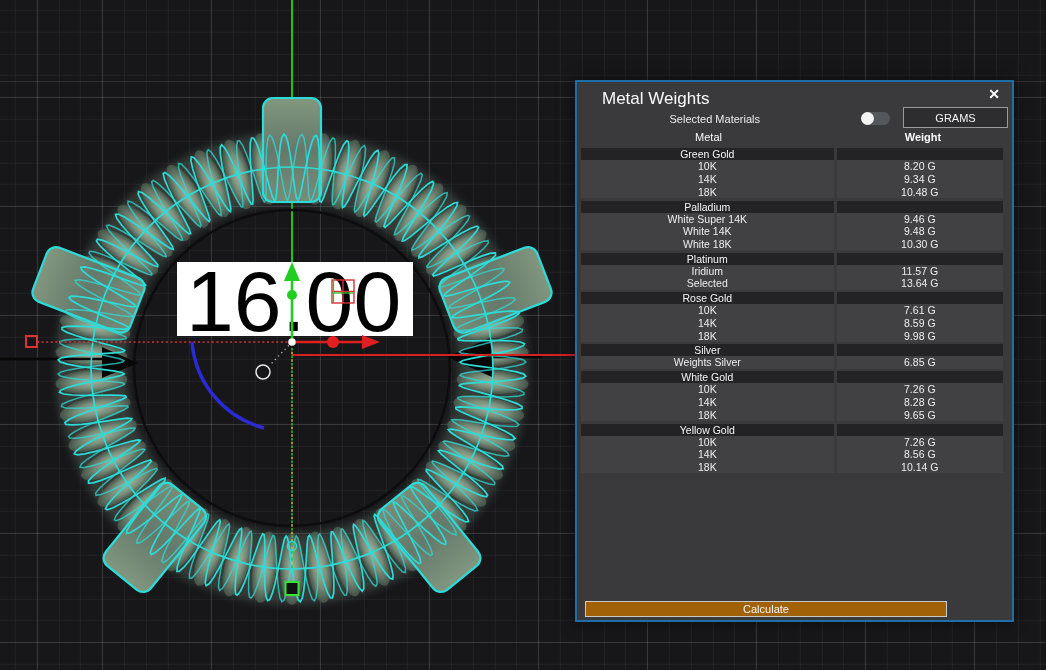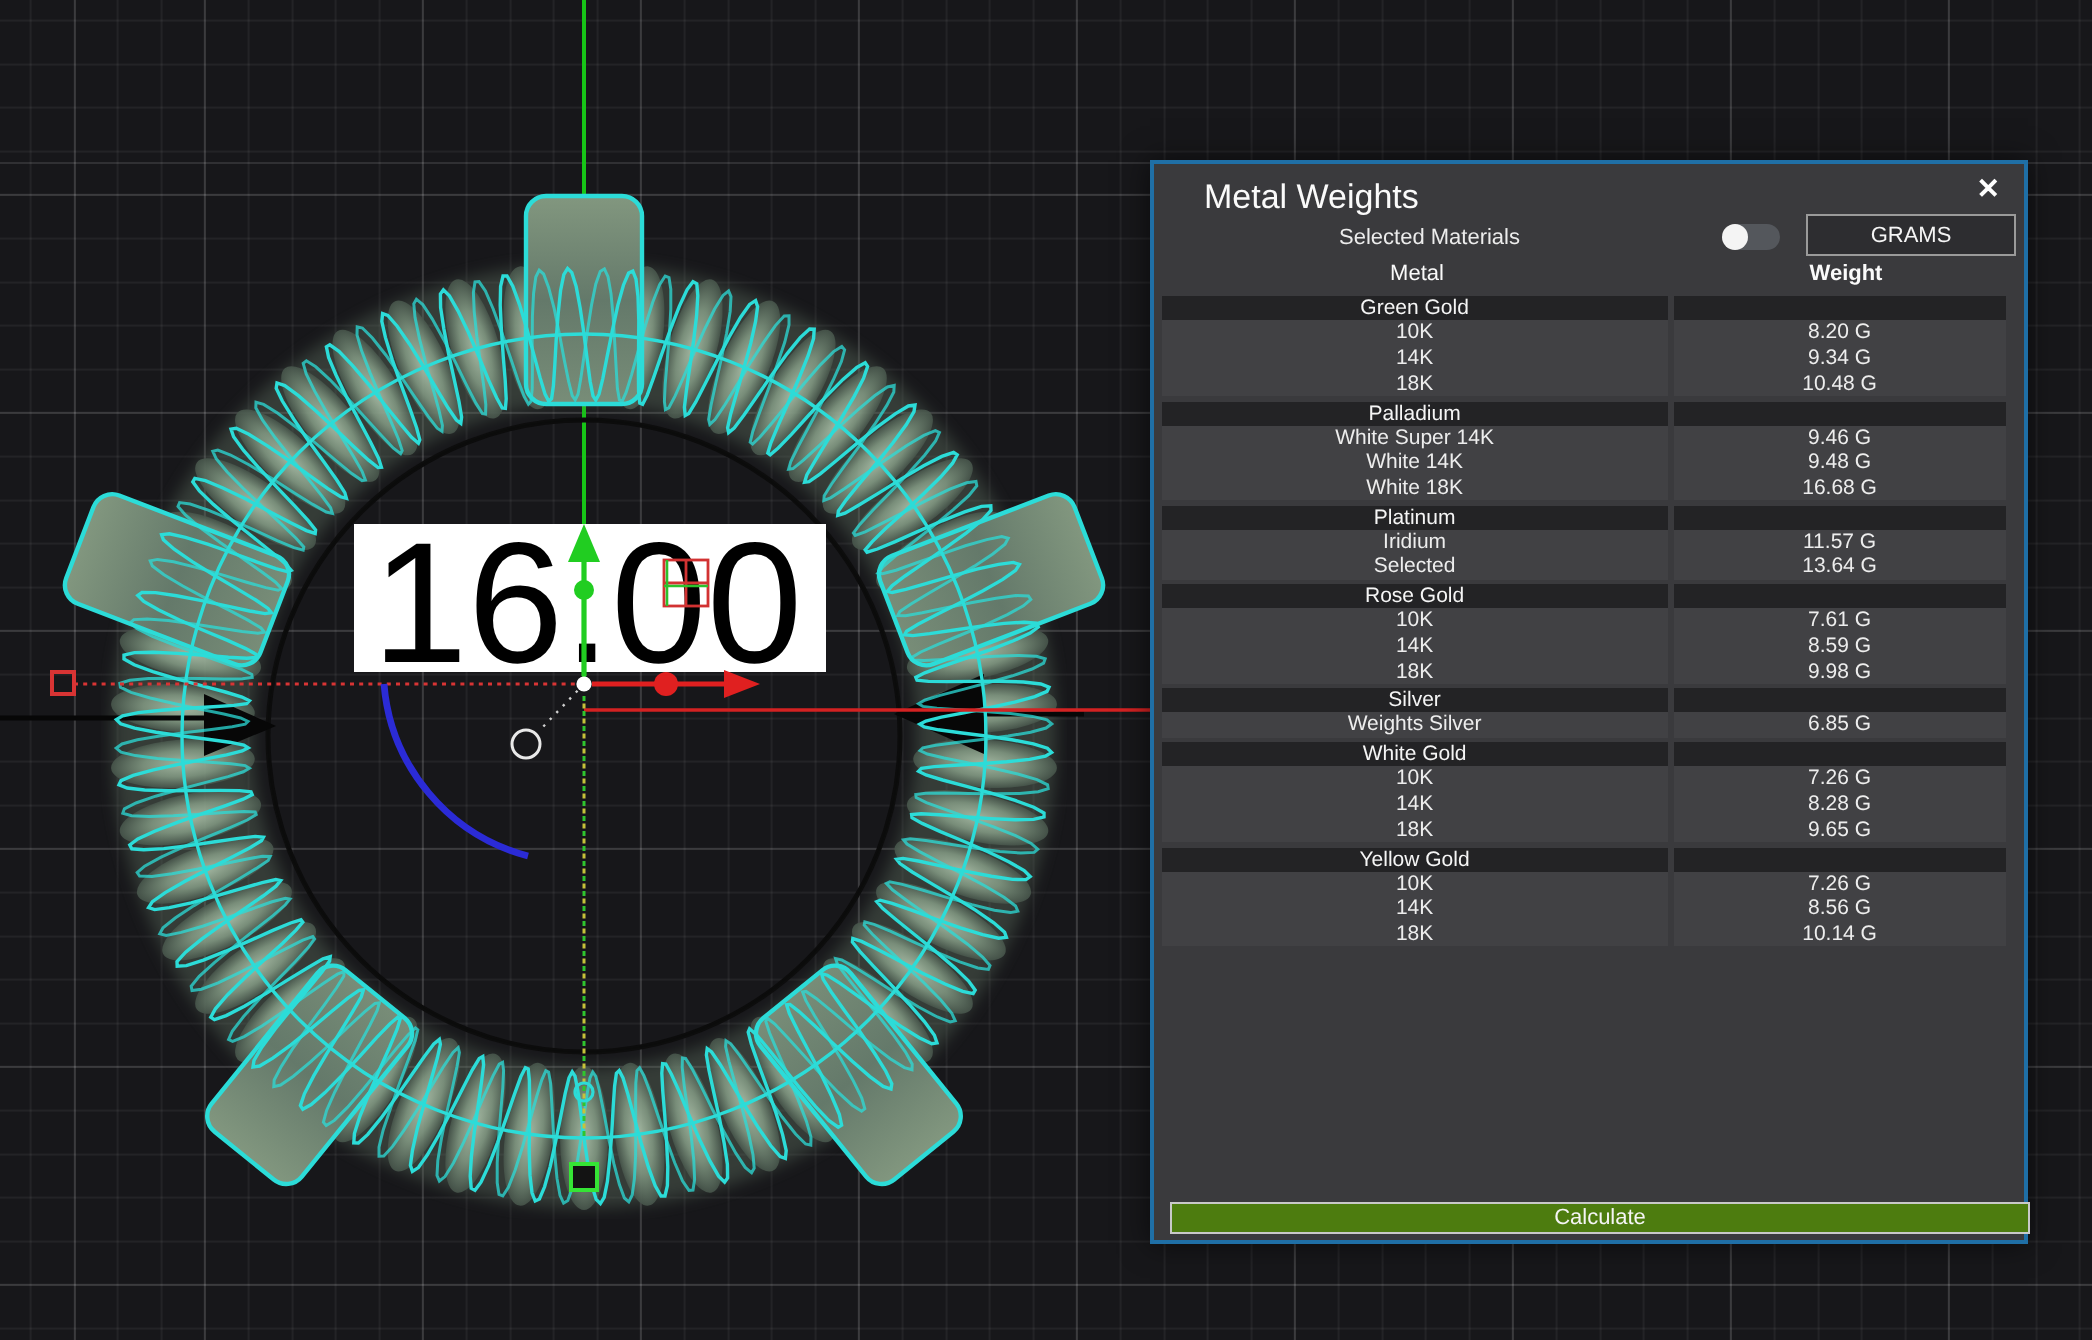--- a/index.html
+++ b/index.html
@@ -37,22 +37,22 @@
   .col-headers .c1{width:255px;text-align:center;}
   .col-headers .c2{width:168px;margin-left:3px;text-align:center;font-weight:bold;}
   .metal-table{position:absolute;left:4px;top:64px;width:426px;}
   .t-row{display:flex;width:422px;}
   .t-row .c1{width:255px;text-align:center;}
   .t-row .c2{width:168px;margin-left:3px;text-align:center;}
   .group-row{margin-top:2.4px;height:12px;line-height:12px;font-size:10.5px;color:#f5f5f5;}
   .group-row .c1,.group-row .c2{background:#232325;height:12px;}
   .data-row{height:12.6px;line-height:12.6px;font-size:10.5px;color:#ededed;}
   .data-row .c1,.data-row .c2{background:#414144;height:12.6px;}
-  .calc-btn{position:absolute;left:8px;top:519px;width:430px;height:16px;
-          background:#4d7c0f;border:1px solid #c9c9c9;color:#f5f5f5;font-size:11px;
+  .calc-btn{position:absolute;left:8px;top:519px;width:362px;height:16px;
+          background:#a16207;border:1px solid #c9c9c9;color:#f5f5f5;font-size:11px;
           line-height:13px;font-family:"Liberation Sans",sans-serif;padding:0;}
 </style>
 </head>
 <body>
 
 <div class="viewport">
   <svg id="scene" width="1046" height="670" viewBox="0 0 1046 670">
     <defs>
       <radialGradient id="bumpG">
         <stop offset="0%" stop-color="#aabfa8"></stop>
@@ -322,21 +322,21 @@
       <div class="t-row data-row">
         <span class="c1">White Super 14K</span>
         <span class="c2">9.46 G</span>
       </div>
       <div class="t-row data-row">
         <span class="c1">White 14K</span>
         <span class="c2">9.48 G</span>
       </div>
       <div class="t-row data-row">
         <span class="c1">White 18K</span>
-        <span class="c2">16.68 G</span>
+        <span class="c2">10.30 G</span>
       </div>
       <div class="t-row group-row">
         <span class="c1">Platinum</span>
         <span class="c2"></span>
       </div>
       <div class="t-row data-row">
         <span class="c1">Iridium</span>
         <span class="c2">11.57 G</span>
       </div>
       <div class="t-row data-row">

